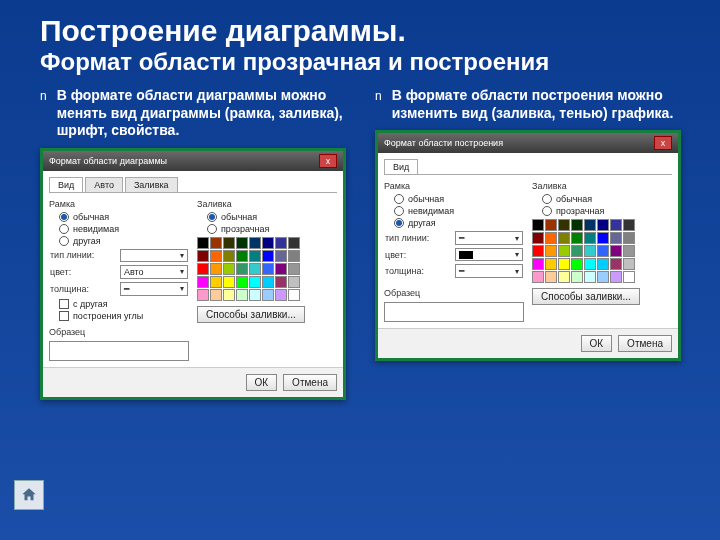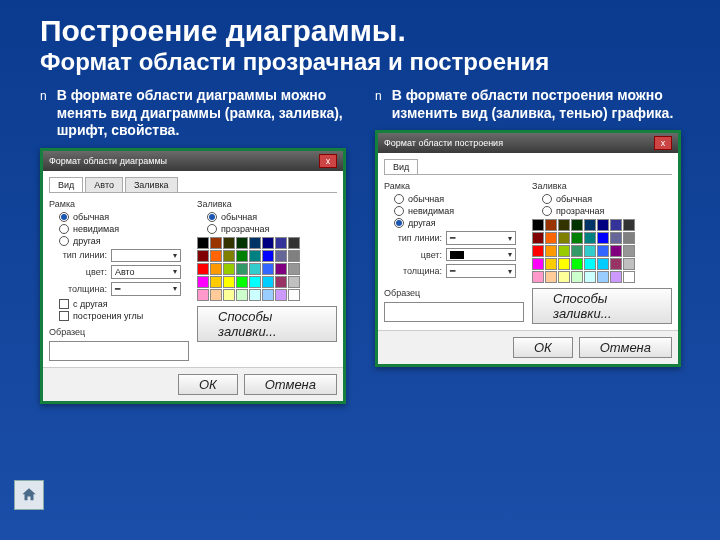--- a/index.html
+++ b/index.html
@@ -127,24 +127,23 @@
   .radio {
     width: 8px; height: 8px; border: 1px solid #555; border-radius: 50%; background:#fff; position:relative; flex-shrink:0;
   }
   .radio.on::after { content:""; position:absolute; inset:1px; background:#1b56b0; border-radius:50%; }
   .check {
     width: 8px; height: 8px; border: 1px solid #555; background:#fff; flex-shrink:0;
   }
   .field-row {
     display: flex;
     align-items: center;
-    gap: 4px;
-    margin: 3px 8px;
-    font-size: 9px;
-    text-align: right;
+    gap: 20px;
+    margin: 3px 1px;
+    font-size: 9px;
   }
   .field-row .lbl { width: 50px; color:#333; }
   .combo {
     flex: 1;
     border: 1px solid #888;
     background: #fff;
     padding: 1px 3px;
     font-size: 9px;
     display: flex;
     justify-content: space-between;
@@ -159,25 +158,24 @@
     grid-auto-rows: 12px;
     gap: 1px;
     margin: 3px 0;
   }
   .sw {
     width: 12px; height: 12px; border: 1px solid #888; box-sizing: border-box; cursor:pointer;
   }
   .btn {
     border: 1px solid #888;
     background: linear-gradient(#fdfdfd,#e2e2e2);
-    padding: 2px 20px;
-    font-size: 13px;
+    padding: 2px 8px;
+    font-size: 10px;
     cursor: pointer;
     color: #222;
-    font-style: italic;
   }
   .dlg-buttons {
     display: flex;
     justify-content: flex-end;
     gap: 6px;
     padding: 6px;
     background: #f1f1f1;
     border-top: 1px solid #ccc;
   }
   .preview-box {

